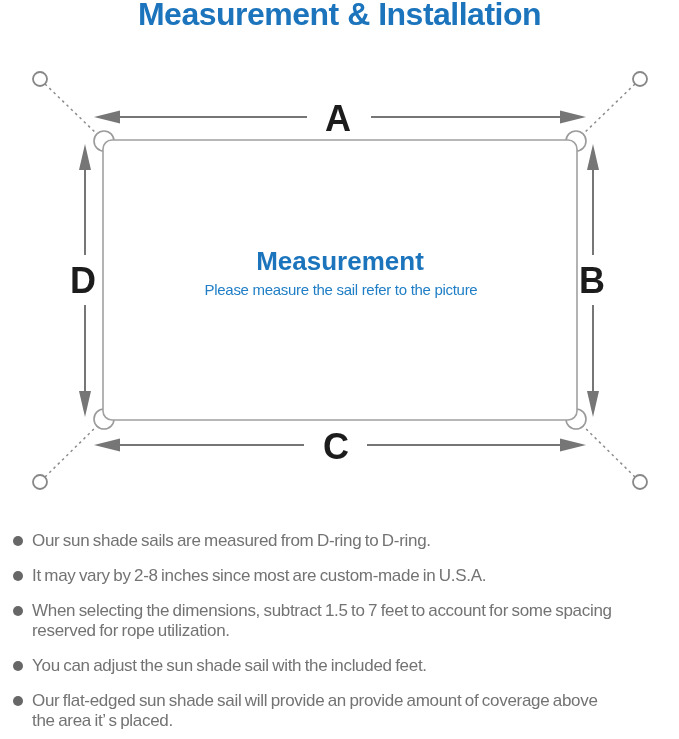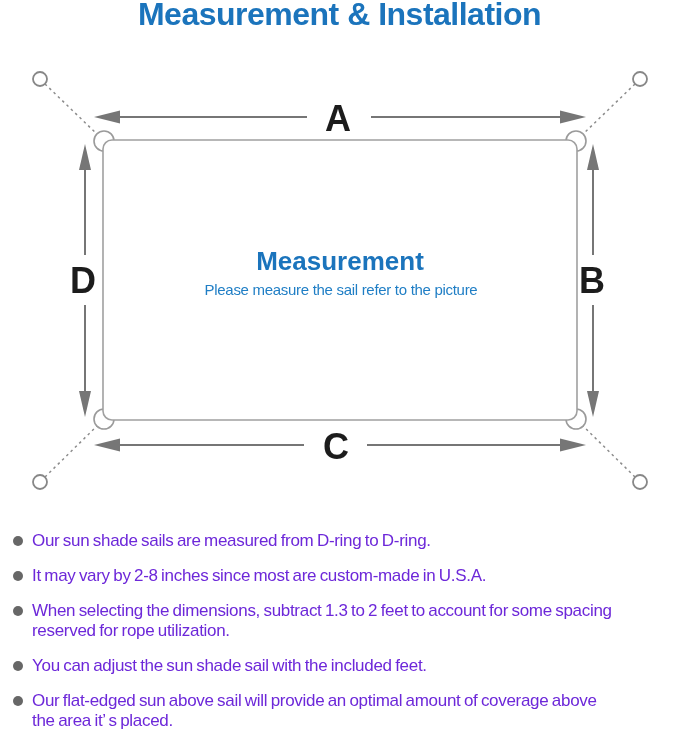--- a/index.html
+++ b/index.html
@@ -39,21 +39,21 @@
     list-style: none;
   }
   .note {
     position: relative;
     padding-left: 19px;
     margin-bottom: 15px;
     font-size: 17px;
     line-height: 20px;
     letter-spacing: -0.3px;
     word-spacing: -1px;
-    color: #6d28d9;
+    color: #737373;
   }
   .note-text { white-space: pre-wrap; }
   .dot {
     position: absolute;
     left: 0; top: 5px;
     width: 10px; height: 10px;
     border-radius: 50%;
     background: #676767;
   }
 </style>
@@ -124,27 +124,27 @@
     <li class="note">
       <span class="dot"></span>
       <span class="note-text">Our sun shade sails are measured from D-ring to D-ring.</span>
     </li>
     <li class="note">
       <span class="dot"></span>
       <span class="note-text">It may vary by 2-8 inches since most are custom-made in U.S.A.</span>
     </li>
     <li class="note">
       <span class="dot"></span>
-      <span class="note-text">When selecting the dimensions, subtract 1.3 to 2 feet to account for some spacing
+      <span class="note-text">When selecting the dimensions, subtract 1.5 to 7 feet to account for some spacing
 reserved for rope utilization.</span>
     </li>
     <li class="note">
       <span class="dot"></span>
       <span class="note-text">You can adjust the sun shade sail with the included feet.</span>
     </li>
     <li class="note">
       <span class="dot"></span>
-      <span class="note-text">Our flat-edged sun above sail will provide an optimal amount of coverage above
+      <span class="note-text">Our flat-edged sun shade sail will provide an provide amount of coverage above
 the area it’ s placed.</span>
     </li>
   </ul>
 
 </div>
 
 </body></html>

